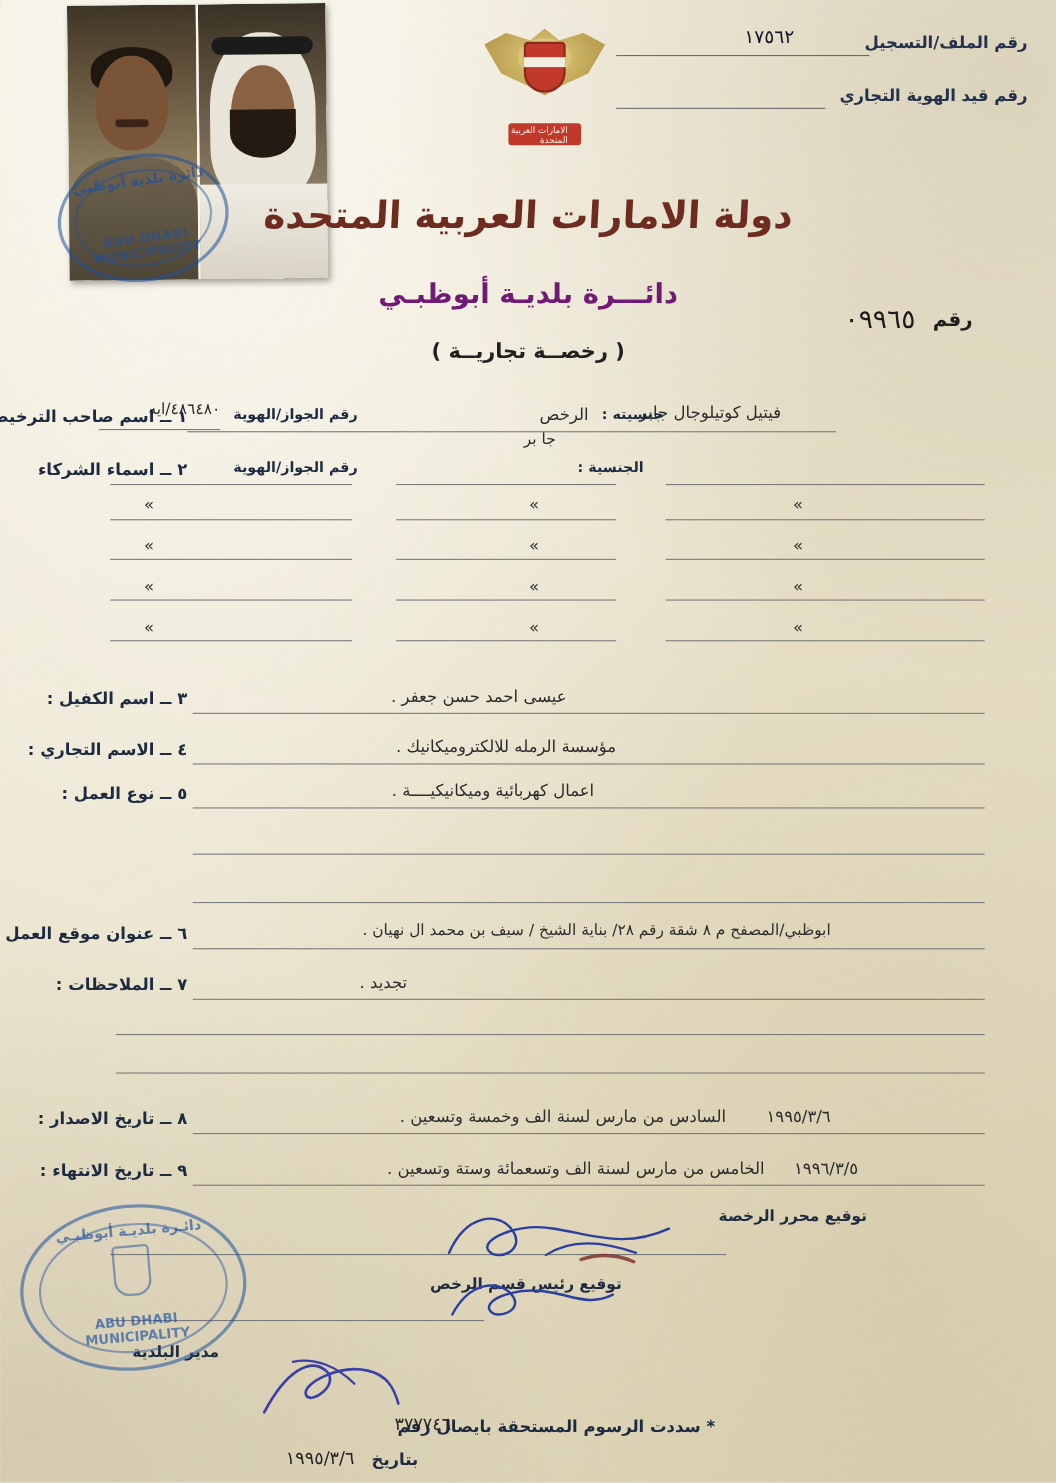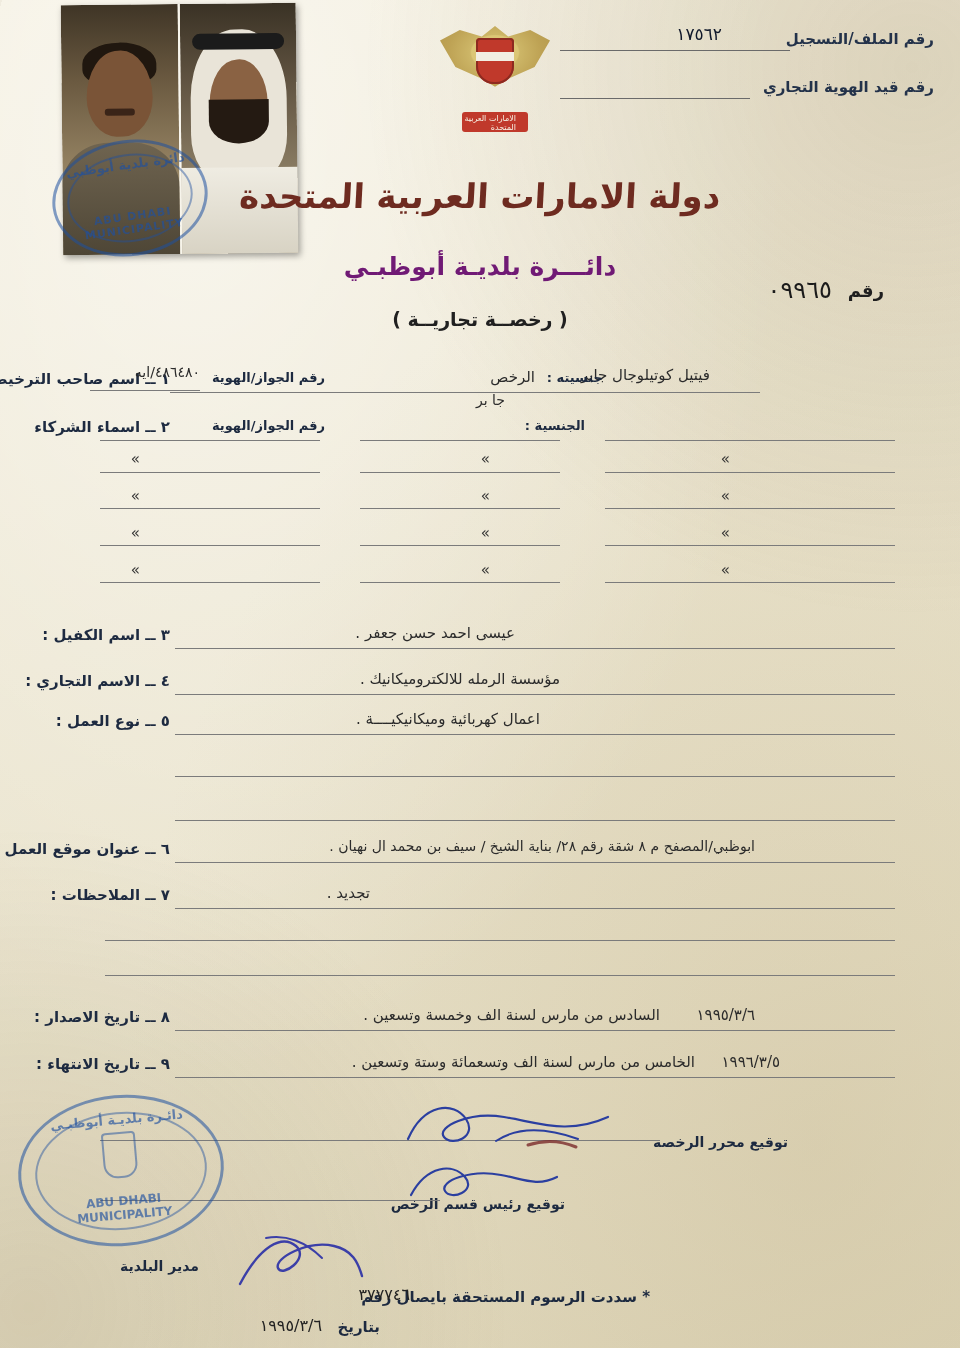--- a/index.html
+++ b/index.html
@@ -130,21 +130,21 @@
     position:absolute;white-space:nowrap;
     font-family:"DejaVu Sans","Liberation Sans",sans-serif;
     font-size:15px;color:#2b2b2b;letter-spacing:1.5px;
   }
   .sublabel{
     position:absolute;font-size:13px;font-weight:bold;color:#1d2a40;white-space:nowrap;
   }
   .dq{position:absolute;font-size:15px;color:#333;}
 
   
-  .sig-label{position:absolute;font-size:14px;font-weight:bold;color:#1d2a40;white-space:nowrap;margin-top:36px;}
+  .sig-label{position:absolute;font-size:14px;font-weight:bold;color:#1d2a40;white-space:nowrap;}
   .sig-line{position:absolute;border-bottom:1px solid #7b7b7b;height:0;}
   .scribble{position:absolute;pointer-events:none;}
 
   .footnote{position:absolute;font-size:15px;font-weight:bold;color:#1d2a40;white-space:nowrap;}
   .footvalue{position:absolute;font-size:16px;color:#222;white-space:nowrap;letter-spacing:1px;}
 </style>
 </head>
 <body>
 
 <div id="paper"></div>

